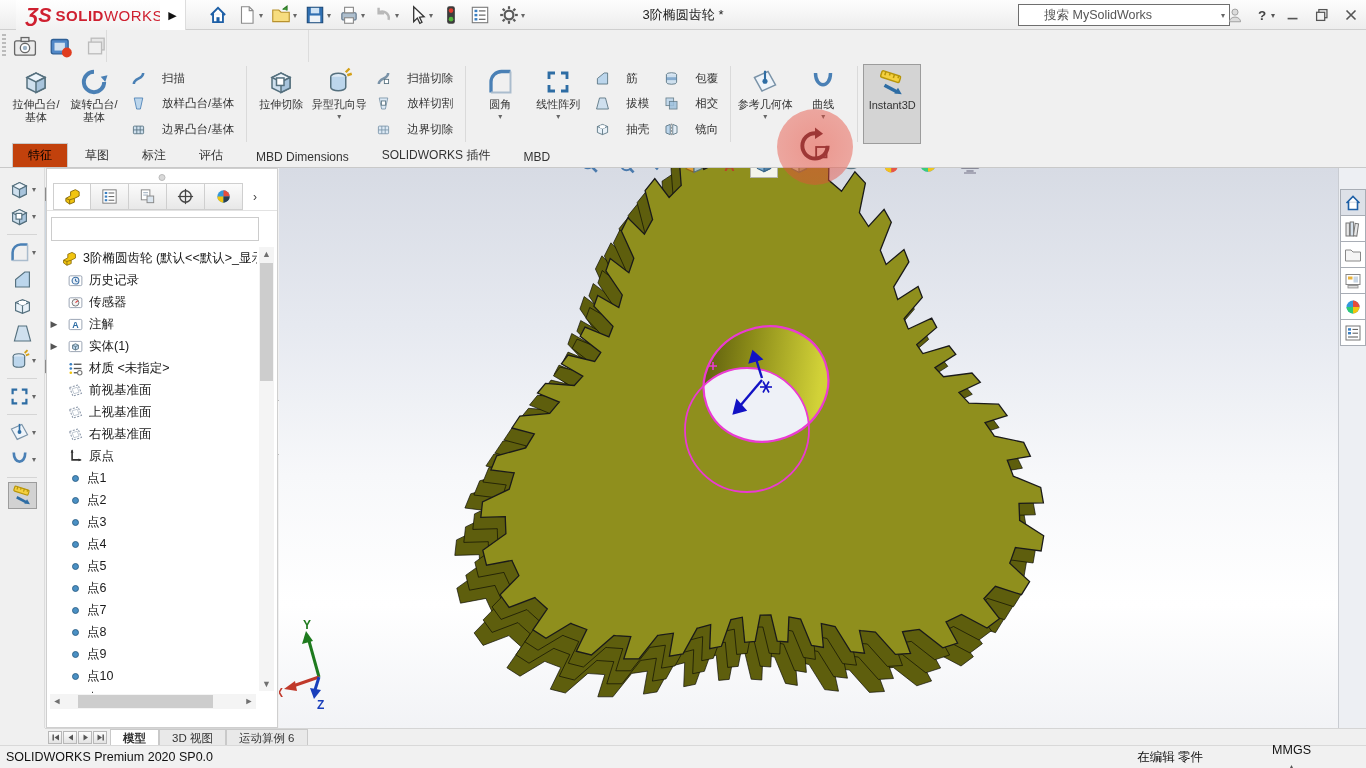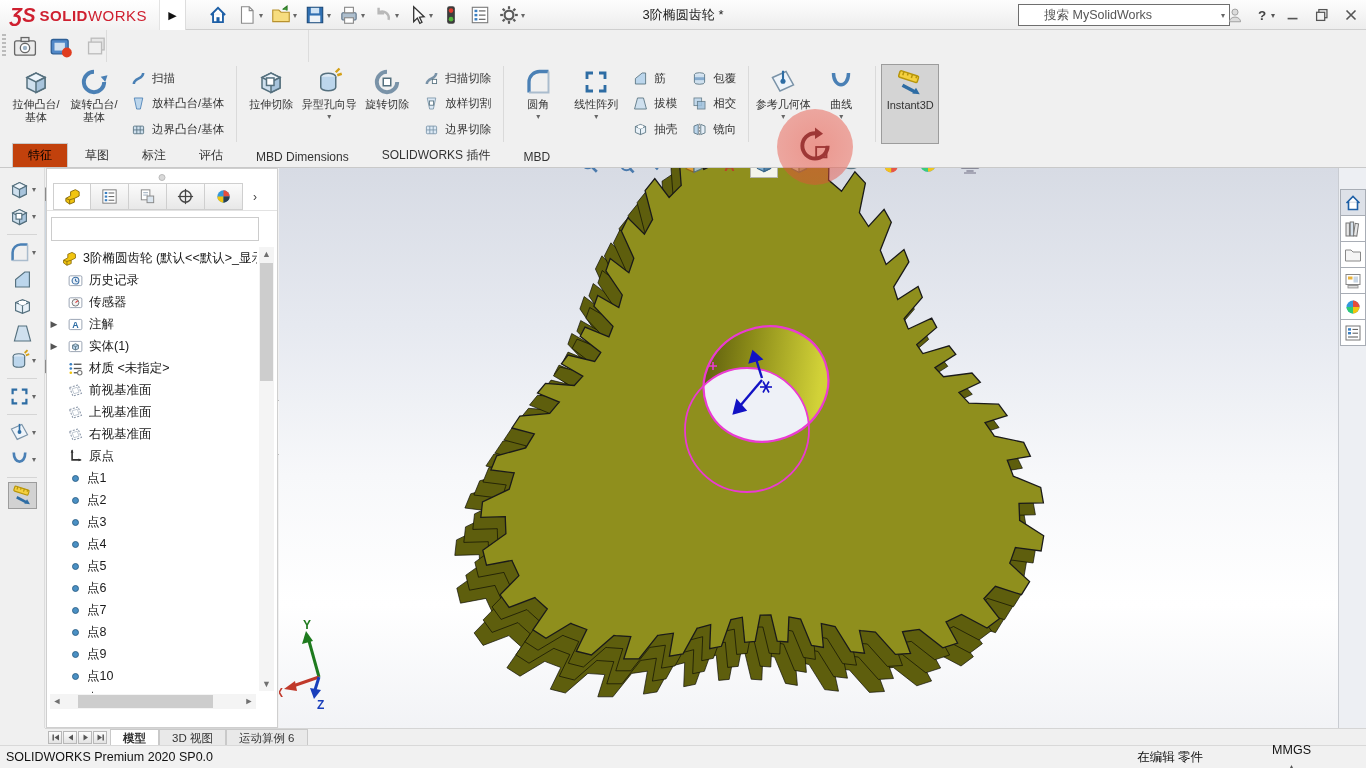--- a/index.html
+++ b/index.html
@@ -3,21 +3,21 @@
 <meta charset="utf-8">
 <style>
   *{margin:0;padding:0;box-sizing:border-box;}
   html,body{width:1366px;height:768px;overflow:hidden;}
   body{font-family:"Liberation Sans","DejaVu Sans",sans-serif;font-size:12px;color:#222;background:#f0f0f0;}
   #app{position:relative;width:1366px;height:768px;background:#f0f0f0;overflow:hidden;}
   svg{display:block;}
 
   
   #titlebar{position:absolute;left:0;top:0;width:1366px;height:30px;background:linear-gradient(#fdfdfd,#ededed);border-bottom:1px solid #cfcfcf;}
-  #logo{position:absolute;left:0;top:0;width:160px;height:30px;background:linear-gradient(#ffffff,#f2f2f2);display:flex;align-items:center;padding-left:10px;border-right:1px solid #e3e3e3;}
+  #logo{position:absolute;left:16px;top:0;width:160px;height:30px;background:linear-gradient(#ffffff,#f2f2f2);display:flex;align-items:center;padding-left:10px;border-right:1px solid #e3e3e3;}
   #logo .ds{color:#cf2030;font-weight:bold;font-style:italic;font-size:20px;margin-right:4px;}
   #logo .sw{color:#cf2030;font-size:15px;letter-spacing:.5px;}
   #logo .sw b{font-weight:bold;}
   #logo-flyout{position:absolute;left:160px;top:0;width:26px;height:30px;background:#fff;border-right:1px solid #ddd;display:flex;align-items:center;justify-content:center;font-size:11px;color:#111;}
   #quickbar{position:absolute;left:206px;top:3px;height:24px;display:flex;align-items:center;gap:5px;}
   .qbtn{display:flex;align-items:center;height:24px;padding:0 1px;border-radius:2px;}
   .qbtn .ic{width:22px;height:22px;}
   .qbtn .dd{font-size:8px;color:#666;margin-left:1px;}
   #doc-title{position:absolute;left:0;right:0;top:0;height:30px;display:flex;align-items:center;justify-content:center;font-size:13px;color:#222;pointer-events:none;}
   #searchbox{position:absolute;right:136px;top:4px;width:212px;height:22px;background:#fff;border:1px solid #6e6e6e;display:flex;align-items:center;padding:0 4px;gap:4px;}
@@ -38,21 +38,21 @@
   
   #ribbon{position:absolute;left:0;top:62px;width:1366px;height:84px;background:#f0f0f0;display:flex;align-items:stretch;padding-left:4px;}
   .rgroup{display:flex;align-items:stretch;padding:2px 3px;}
   .gsep{width:1px;background:#dadada;margin:4px 2px;}
   .rbig{width:58px;display:flex;flex-direction:column;align-items:center;padding-top:3px;cursor:default;}
   .rbig .ric{width:30px;height:30px;flex:none;}
   .rbig .rlb{font-size:11px;line-height:1.2;text-align:center;color:#333;margin-top:1px;}
   .rbig .dd{font-size:8px;color:#666;margin-top:1px;}
   .rbig.pressed{background:#d4d4d4;border:1px solid #9c9c9c;}
   .rstack{display:flex;flex-direction:column;justify-content:space-around;padding:2px 2px;}
-  .rsmall{display:flex;align-items:center;gap:5px;height:21px;padding:0 5px;font-size:11.5px;color:#333;white-space:nowrap;}
+  .rsmall{display:flex;align-items:center;gap:15px;height:21px;padding:0 5px;font-size:11.5px;color:#333;white-space:nowrap;}
   .rsmall .ric{width:17px;height:17px;flex:none;}
 
   
   #tabrow{position:absolute;left:0;top:146px;width:1366px;height:22px;background:#f0f0f0;border-bottom:1px solid #c9c9c9;display:flex;align-items:flex-end;padding-left:12px;}
   .rtab{padding:3px 15px;font-size:12px;color:#333;border:1px solid transparent;border-bottom:none;margin-right:1px;}
   .rtab.active{background:#c2410c;border-color:#c9c9c9;color:#000;}
   #tabrow-right{position:absolute;right:6px;top:148px;display:flex;gap:9px;align-items:center;}
   #tabrow-right .ic{width:17px;height:17px;}
 
   
@@ -377,29 +377,20 @@
         <div class="rbig">
           <span class="ric">
             <svg viewBox="0 0 20 20" width="100%" height="100%">
               <ellipse cx="9.5" cy="6.5" rx="5" ry="2.4" fill="#dce9f5" stroke="#55707e"></ellipse>
               <path d="M4.5 6.5 V13.5 a5 2.4 0 0 0 10 0 V6.5" fill="#bcd6ec" stroke="#55707e"></path>
               <path d="M14.5 3.5 L17 1 M15.5 5.5 L18.5 4.5" stroke="#d4a017" stroke-width="1.6"></path>
             </svg>
           </span>
           <div class="rlb">异型孔向导</div>
           <div class="dd">▾</div>
-        </div>
-        <div class="rbig">
-          <span class="ric">
-            <svg viewBox="0 0 20 20" width="100%" height="100%">
-              <path d="M10 3.2 a6.8 6.8 0 1 0 6.8 6.8" fill="none" stroke="#7a93a8" stroke-width="2.6"></path>
-              <rect x="7.5" y="7.5" width="5" height="5" fill="#fff" stroke="#55707e"></rect>
-            </svg>
-          </span>
-          <div class="rlb">旋转切除</div>
         </div>
         <div class="rstack">
           <div class="rsmall">
             <span class="ric">
               <svg viewBox="0 0 20 20" width="100%" height="100%">
                 <path d="M4.5 16.5 C4.5 9 15.5 11.5 15.5 3.5" stroke="#7a93a8" stroke-width="3" fill="none"></path>
                 <rect x="11" y="11" width="5" height="5" fill="#fff" stroke="#55707e"></rect>
               </svg>
             </span>
             <span>扫描切除</span>

